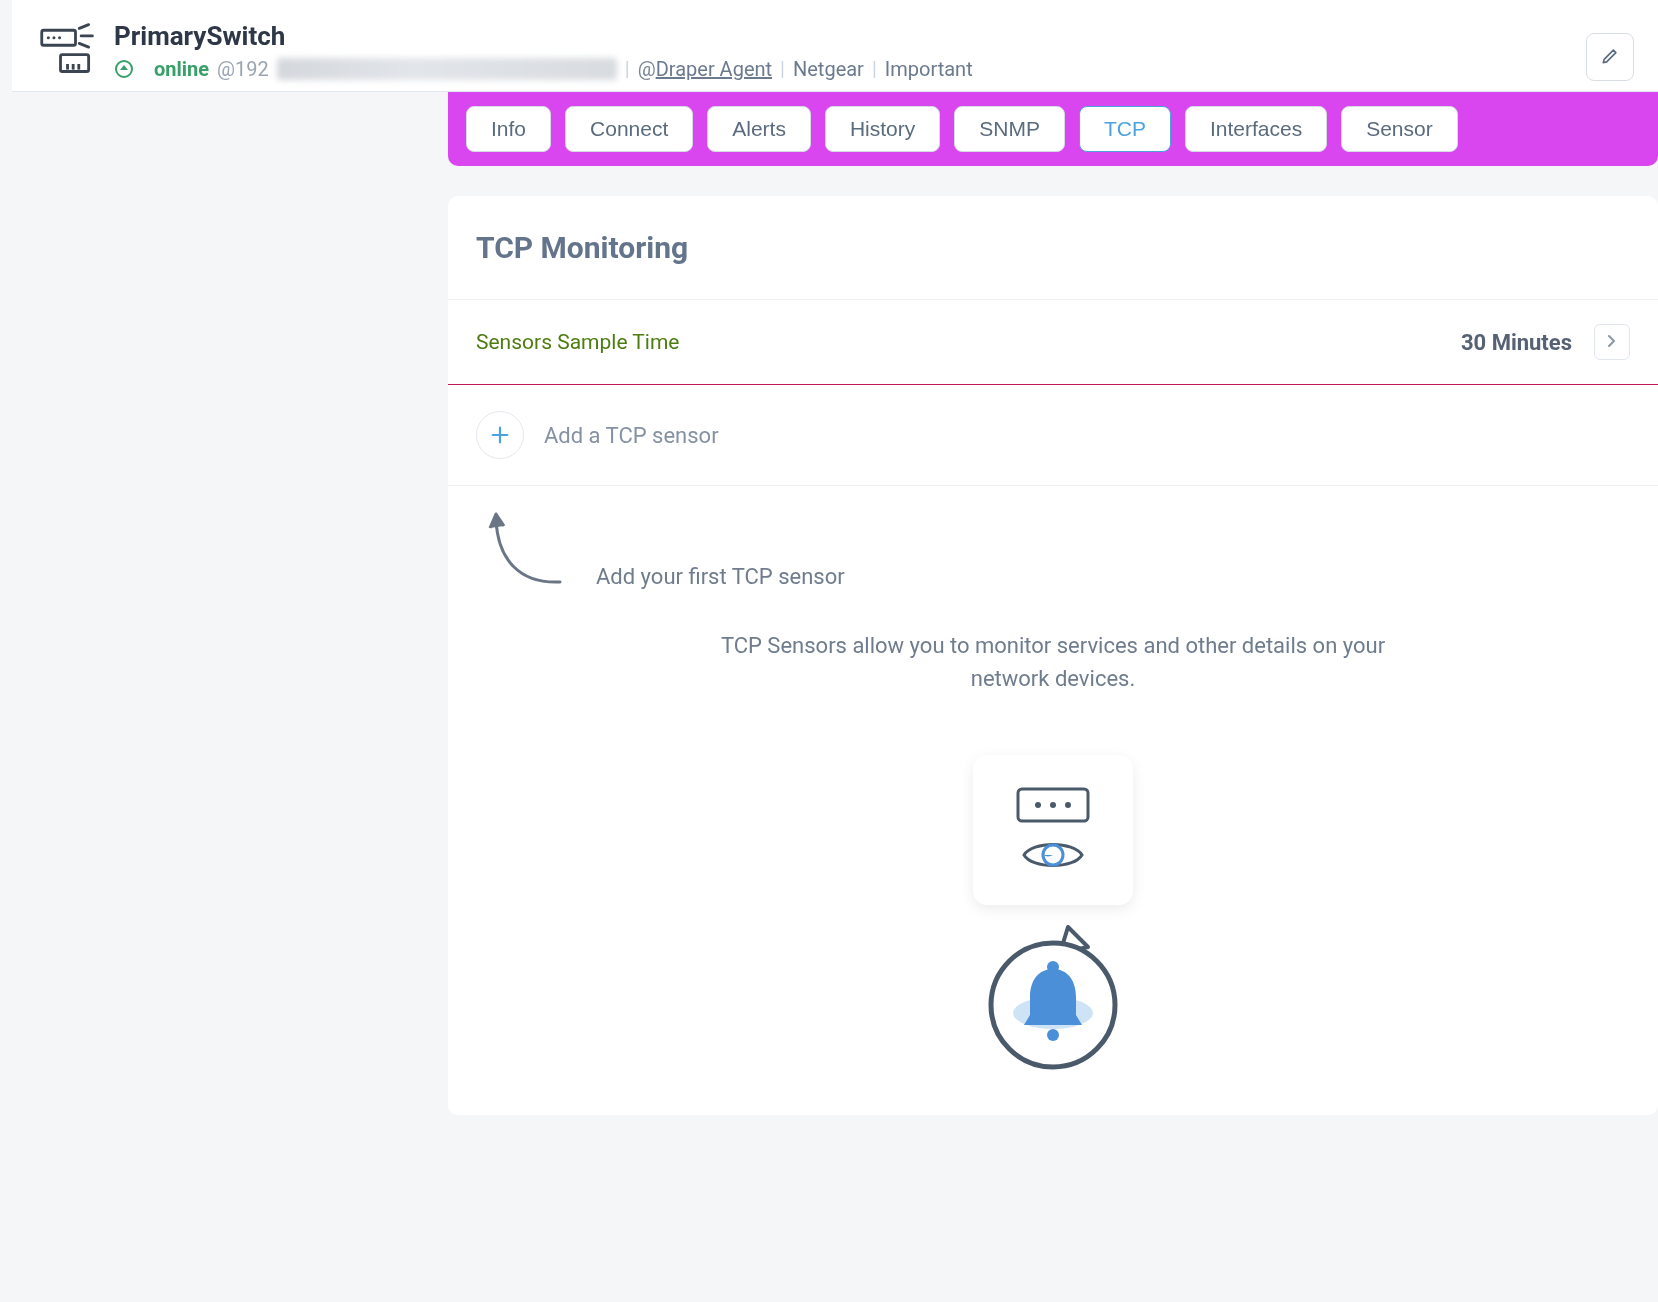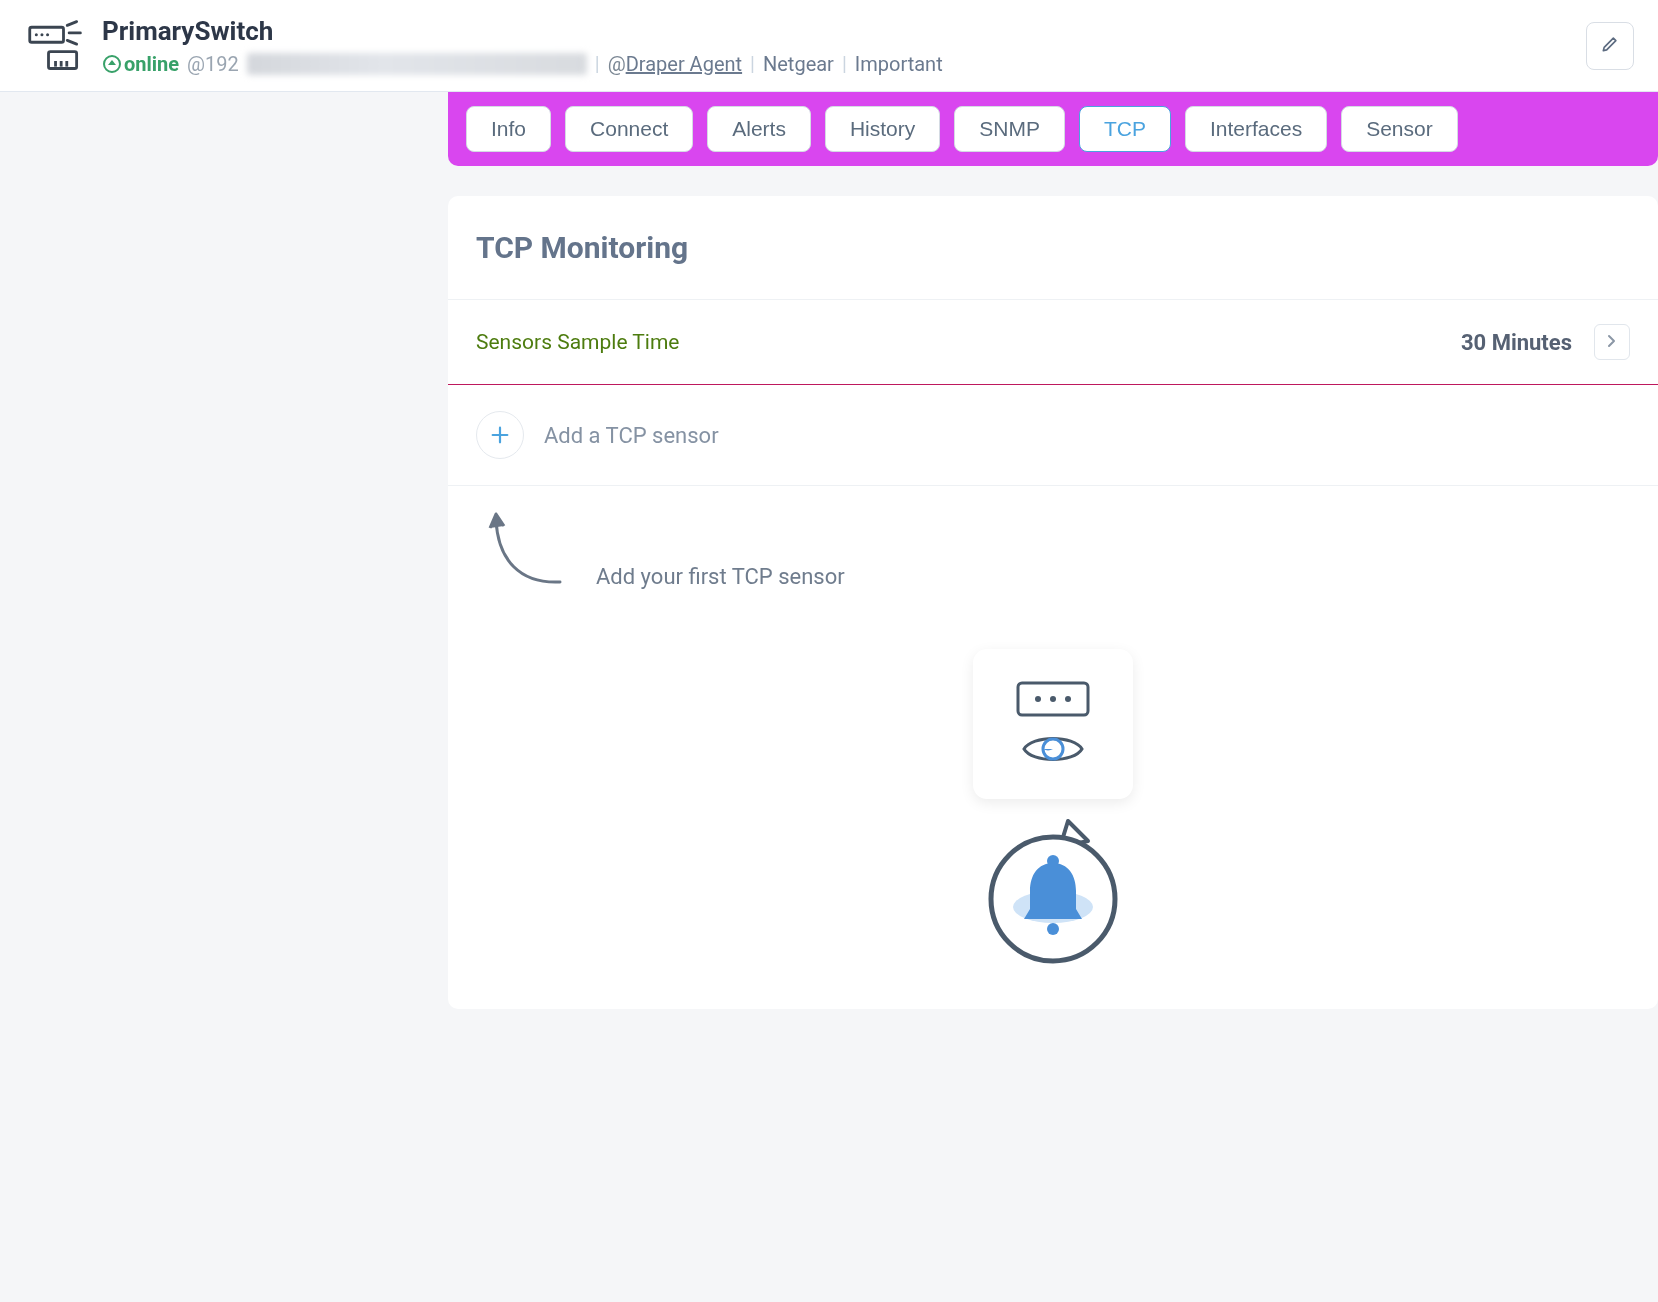--- a/index.html
+++ b/index.html
@@ -7,22 +7,23 @@
     font-family: -apple-system, BlinkMacSystemFont, "Segoe UI", Roboto, Helvetica, Arial, sans-serif;
     background: #f5f6f8;
     color: #4a5568;
     font-size: 18px;
   }
   .header {
     background: #fff;
     border-bottom: 1px solid #e2e8f0;
     padding: 10px 24px 10px 24px;
     display: flex;
-    align-items: center;
+    align-items: flex-end;
     min-height: 92px;
+    margin-left: 12px;
   }
   .device-icon-wrap {
     width: 64px; height: 64px;
     display:flex;align-items:center;justify-content:center;
     margin-right: 14px;
   }
   .device-icon-wrap svg { width: 60px; height: 60px; }
   .device-heading {
     flex: 1;
     display:flex;
@@ -40,21 +41,21 @@
     margin-top: 6px;
     font-size: 20px;
     color: #7b8794;
     flex-wrap: wrap;
   }
   .status-online {
     color: #38a169;
     font-weight: 700;
     display:flex;
     align-items:center;
-    gap:2px;
+    gap:20px;
   }
   .status-online svg { width:20px; height:20px; }
   .ip-prefix { color:#9aa5b1; }
   .ip-blur {
     display:inline-block;
     width: 340px; height: 22px;
     background: linear-gradient(90deg, #d4d7dc 0%, #e2e5ea 40%, #d8dbdf 100%);
     filter: blur(3px);
     border-radius: 3px;
     vertical-align: middle;
@@ -287,20 +288,21 @@
       </div>
       <div class="add-label">Add a TCP sensor</div>
     </div>
 
     <div class="empty-area">
       <svg class="arrow-hint" viewBox="0 0 90 90" fill="none">
         <path d="M80 78 C 40 80, 18 56, 16 16" stroke="#6a7686" stroke-width="3" fill="none" stroke-linecap="round"></path>
         <path d="M10 24 L16 10 L24 22" stroke="#6a7686" stroke-width="3" fill="#6a7686" stroke-linejoin="round"></path>
       </svg>
       <div class="hint-line">Add your first TCP sensor</div>
+      <div class="description">TCP Sensors allow you to monitor services and other details on your network devices.</div>
 
       <div class="illus-wrap">
         <div class="illus-card">
           <svg width="78" height="40" viewBox="0 0 78 40" fill="none">
             <rect x="4" y="4" width="70" height="32" rx="4" stroke="#4a5a6b" stroke-width="3"></rect>
             <circle cx="24" cy="20" r="3" fill="#4a5a6b"></circle>
               <circle cx="39" cy="20" r="3" fill="#4a5a6b"></circle>
               <circle cx="54" cy="20" r="3" fill="#4a5a6b"></circle>
           </svg>
           <svg width="66" height="40" viewBox="0 0 66 40" fill="none">

